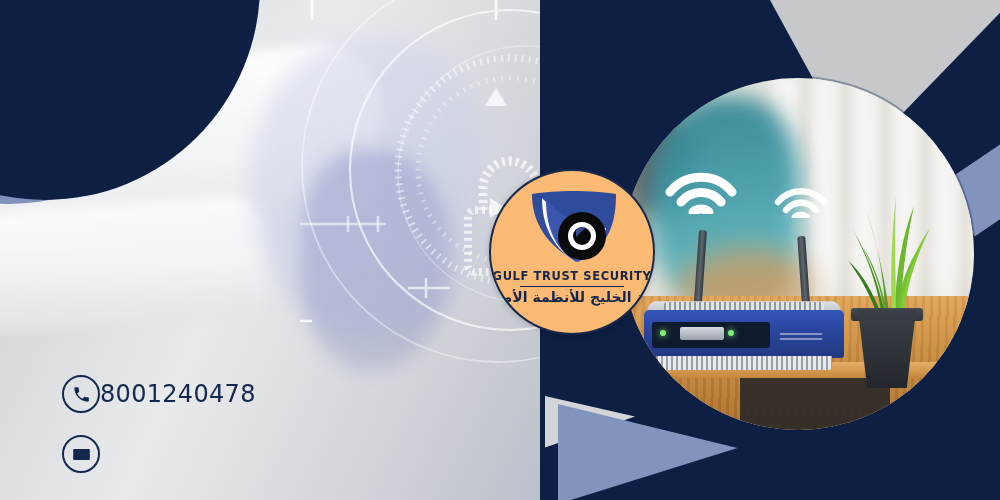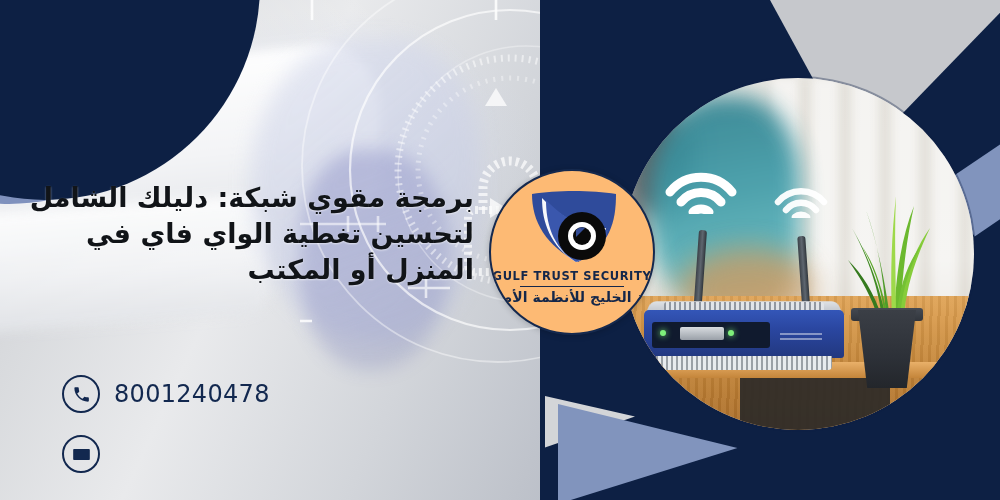--- a/index.html
+++ b/index.html
@@ -186,21 +186,21 @@
     position:absolute;left:22px;top:180px;width:452px;
     text-align:right;direction:rtl;
     font-size:27px;line-height:1.34;font-weight:bold;
     color:#111418;
     letter-spacing:0px;
     text-shadow:0 1px 2px rgba(255,255,255,.55);
   }
 
   
   .contact{position:absolute;left:62px;top:375px;}
-  .contact-row{display:flex;align-items:center;gap:14px;margin-bottom:22px;text-align:center;}
+  .contact-row{display:flex;align-items:center;gap:0;margin-bottom:22px;text-align:center;}
   .c-icon{
     width:34px;height:34px;border-radius:50%;
     border:2px solid #12284f;
     display:flex;align-items:center;justify-content:center;
     flex:0 0 auto;color:#12284f;
   }
   .c-text{font-size:24px;color:#12284f;font-weight:500;letter-spacing:.3px;}
 
   
   .logo{
@@ -320,21 +320,20 @@
         <path d="M48 130 C46 80 48 44 52 8 C50 48 52 90 52 130 Z" fill="#9ed94a"></path>
         <path d="M44 130 C38 98 30 76 18 58 C30 80 38 102 41 130 Z" fill="#58a526"></path>
         <path d="M52 130 C56 96 64 74 78 56 C66 78 58 102 56 130 Z" fill="#74c134"></path>
         <path d="M38 130 C30 104 18 86 4 72 C18 92 28 110 34 130 Z" fill="#357a1e"></path>
       </g>
     </svg>
     <div class="plant-rim"></div>
     <div class="plant-pot"></div>
   </div>
 
-  <div class="headline">برمجة مقوي شبكة: دليلك الشامل لتحسين تغطية الواي فاي في المنزل أو المكتب</div>
 
   <div class="contact">
     <div class="contact-row">
       <span class="c-icon">
         <svg width="19" height="19" viewBox="0 0 24 24" fill="#12284f">
           <path d="M6.6 10.8c1.5 2.9 3.7 5.1 6.6 6.6l2.2-2.2c.3-.3.7-.4 1.1-.2 1.2.4 2.5.6 3.8.6.6 0 1 .4 1 1V20c0 .6-.4 1-1 1C10.7 21 3 13.3 3 3.9c0-.6.4-1 1-1h3.5c.6 0 1 .4 1 1 0 1.3.2 2.6.6 3.8.1.4 0 .8-.2 1.1l-2.3 2z"></path>
         </svg>
       </span>
       <span class="c-text">8001240478</span>
     </div>

